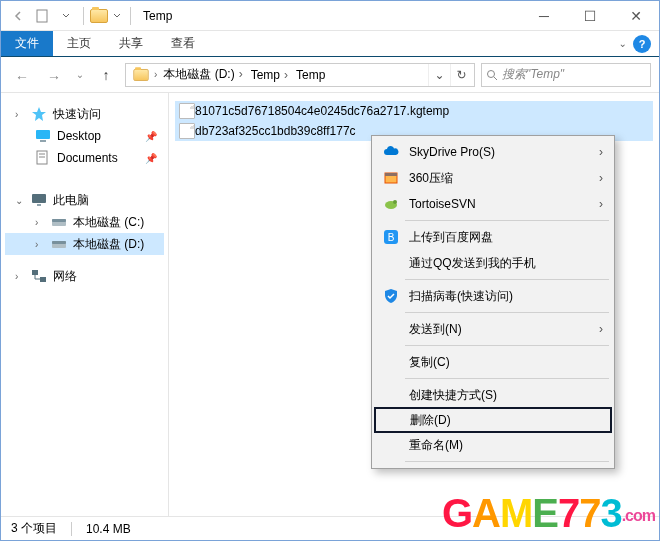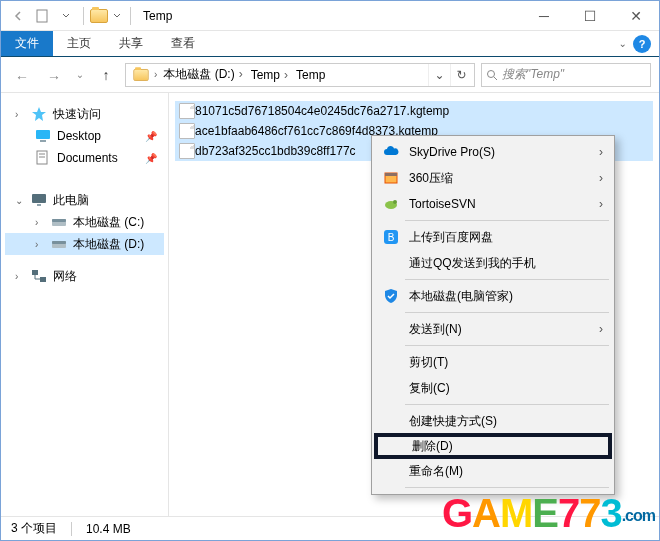--- a/index.html
+++ b/index.html
@@ -54,30 +54,30 @@
   .file-row.selected { background:#cde8ff; }
   .file-ico { width:16px; height:16px; background:#fff; border:1px solid #bbb; border-radius:1px; position:relative; }
   .file-ico::after { content:""; position:absolute; right:0; top:0; width:5px; height:5px; background:linear-gradient(135deg,#fff 50%,#ddd 50%); }
 
   
   .ctx { position:absolute; left:370px; top:134px; width:244px; background:#f2f2f2; border:1px solid #a0a0a0; box-shadow: 4px 4px 8px rgba(0,0,0,0.25); padding:3px; z-index:30; }
   .ctx-item { display:flex; align-items:center; height:26px; padding-left:6px; font-size:12px; gap:8px; }
   .ctx-item .cico { width:20px; display:flex; align-items:center; justify-content:center; }
   .ctx-item .arrow { margin-left:auto; margin-right:8px; color:#555; font-size:12px; }
   .ctx-sep { height:1px; background:#d0d0d0; margin: 3px 2px 3px 30px; }
-  .ctx-highlight { border:4px solid #0f172a; margin:-1px; }
+  .ctx-highlight { border:2px solid #0f172a; margin:-1px; }
 
   
   .status { position:absolute; bottom:0; left:0; right:0; height:24px; border-top:1px solid #e5e5e5; display:flex; align-items:center; padding:0 10px; font-size:12px; gap:14px; background:#fff; }
   .status .sep { width:1px; height:14px; background:#ccc; }
 
   
   .watermark { position:absolute; bottom:4px; right:4px; font-family: Impact, sans-serif; font-size:40px; font-weight:900; letter-spacing:-1px; z-index:40; pointer-events:none; }
   .watermark .g1{color:#ff1744}.watermark .g2{color:#ff9800}.watermark .g3{color:#ffd600}.watermark .g4{color:#4caf50}.watermark .g5{color:#00bcd4}
-  .watermark .dom { font-size:16px; font-weight:bold; color:#0369a1; vertical-align:middle; }
+  .watermark .dom { font-size:16px; font-weight:bold; color:#ec4899; vertical-align:middle; }
 </style>
 </head>
 <body>
 
 <div class="titlebar">
   <div class="qat">
     <div class="qat-btn">
         <svg width="12" height="12" viewBox="0 0 12 12">
           <path d="M8 2L4 6l4 4" stroke="#999" fill="none" stroke-width="1.5"></path>
         </svg>
@@ -225,24 +225,20 @@
     </div>
   </div>
 
   <div class="content">
     <div class="file-row selected">
       <div class="file-ico"></div>
       <span>81071c5d76718504c4e0245dc76a2717.kgtemp</span>
     </div>
     <div class="file-row selected">
       <div class="file-ico"></div>
-      <span>ace1bfaab6486cf761cc7c869f4d8373.kgtemp</span>
-    </div>
-    <div class="file-row selected">
-      <div class="file-ico"></div>
       <span>db723af325cc1bdb39c8ff177c</span>
     </div>
   </div>
 </div>
 
 <div class="ctx">
   <div class="ctx-item">
     <span class="cico">
         <svg width="16" height="16" viewBox="0 0 16 16">
           <path d="M4 11a3 3 0 010-6c.3-1.7 1.8-3 3.6-3 1.6 0 3 1 3.4 2.5A2.5 2.5 0 0113 11H4z" fill="#0078d4"></path>
@@ -286,33 +282,29 @@
     <span>通过QQ发送到我的手机</span>
   </div>
   <div class="ctx-sep"></div>
   <div class="ctx-item">
     <span class="cico">
         <svg width="16" height="16" viewBox="0 0 16 16">
           <path d="M8 1l6 2v4c0 4-3 7-6 8-3-1-6-4-6-8V3l6-2z" fill="#1e88e5"></path>
           <path d="M5 8l2 2 4-4" stroke="#fff" fill="none" stroke-width="1.5"></path>
         </svg>
       </span>
-    <span>本地磁盘(电脑管家)</span>
+    <span>扫描病毒(快速访问)</span>
   </div>
   <div class="ctx-sep"></div>
   <div class="ctx-item">
     <span class="cico"></span>
     <span>发送到(N)</span>
     <span class="arrow">›</span>
   </div>
   <div class="ctx-sep"></div>
-  <div class="ctx-item">
-    <span class="cico"></span>
-    <span>剪切(T)</span>
-  </div>
   <div class="ctx-item">
     <span class="cico"></span>
     <span>复制(C)</span>
   </div>
   <div class="ctx-sep"></div>
   <div class="ctx-item">
     <span class="cico"></span>
     <span>创建快捷方式(S)</span>
   </div>
   <div class="ctx-item ctx-highlight">

